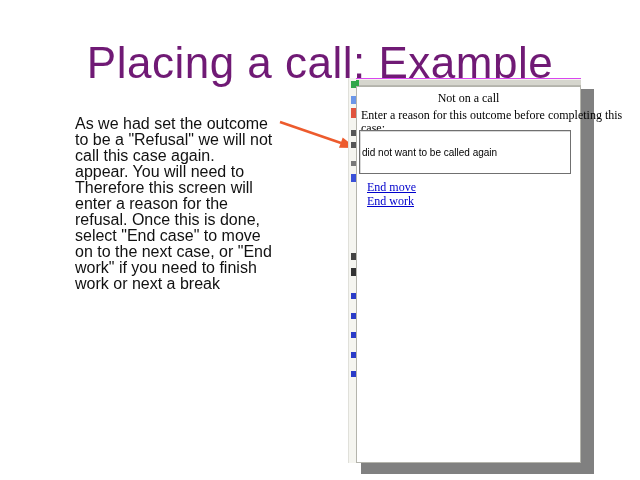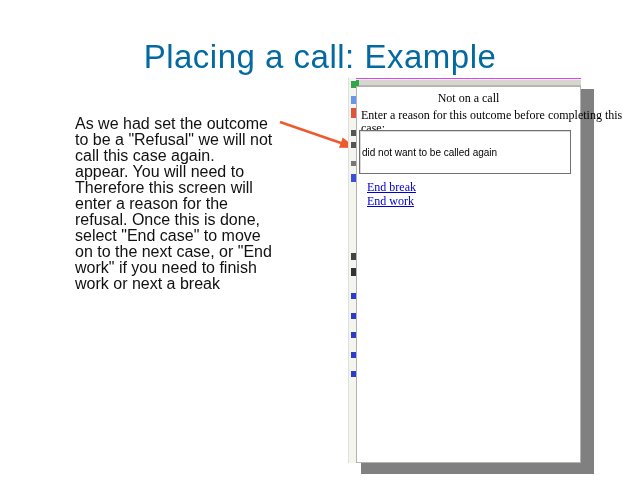--- a/index.html
+++ b/index.html
@@ -10,21 +10,21 @@
     --bar-cap:#2fa848;
   }
   html,body{margin:0;padding:0;}
   body{
     width:640px;height:480px;background:#ffffff;position:relative;
     font-family:"Liberation Sans",sans-serif;overflow:hidden;
   }
   
   .slide-title{
     position:absolute;left:0;top:38px;width:640px;
-    text-align:center;font-size:33px;color:#0369a1;
+    text-align:center;font-size:44px;color:#701a75;
     font-family:"Liberation Sans",sans-serif;letter-spacing:0.5px;
   }
   
   .note{
     position:absolute;left:75px;top:116px;width:200px;
     font-size:16px;color:#111;
   }
   .note .line{display:block;height:16px;line-height:16px;white-space:nowrap;}
   
   .arrow-wrap{position:absolute;left:278px;top:114px;width:82px;height:40px;color:var(--arrow-color);}
@@ -125,17 +125,17 @@
   </div>
 
   <div class="dialog">
     <div class="dialog-heading">Not on a call</div>
     <div class="dialog-prompt">
       <span>Enter a reason for this outcome before completing this</span>
       <span>case:</span>
     </div>
     <input class="reason-input" type="text" value="did not want to be called again" style="">
     <div class="dialog-links">
-      <a>End break</a>
+      <a>End move</a>
       <a>End work</a>
     </div>
   </div>
 </div>
 
 </body></html>

